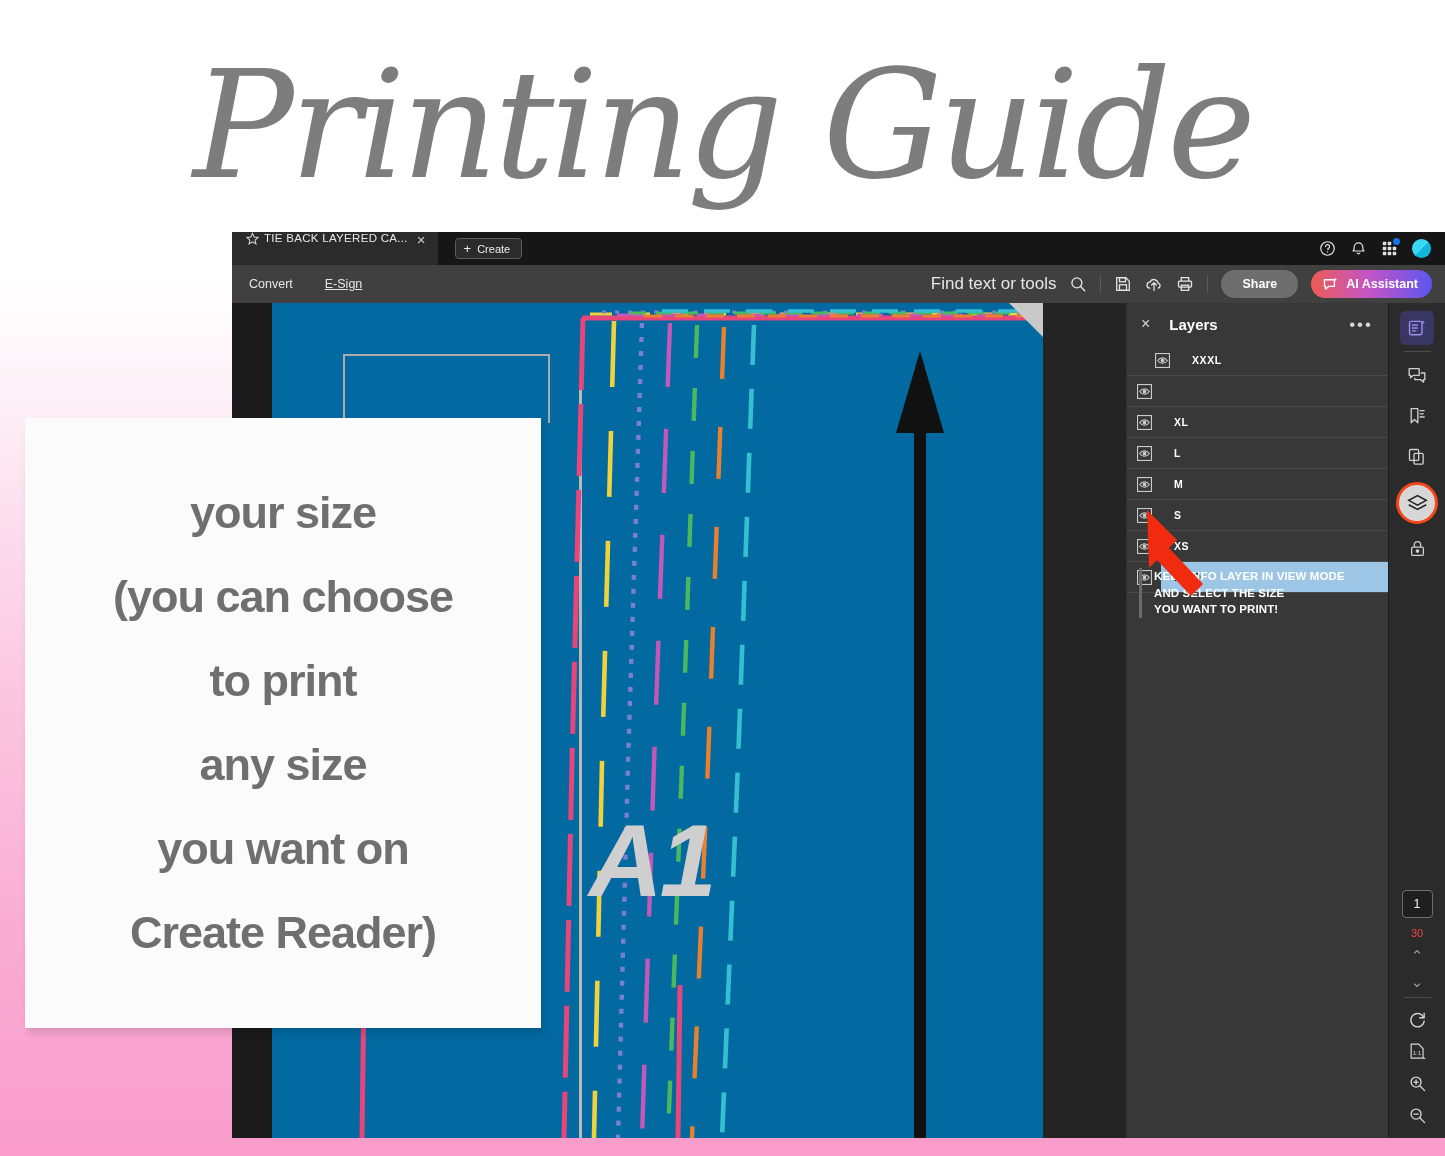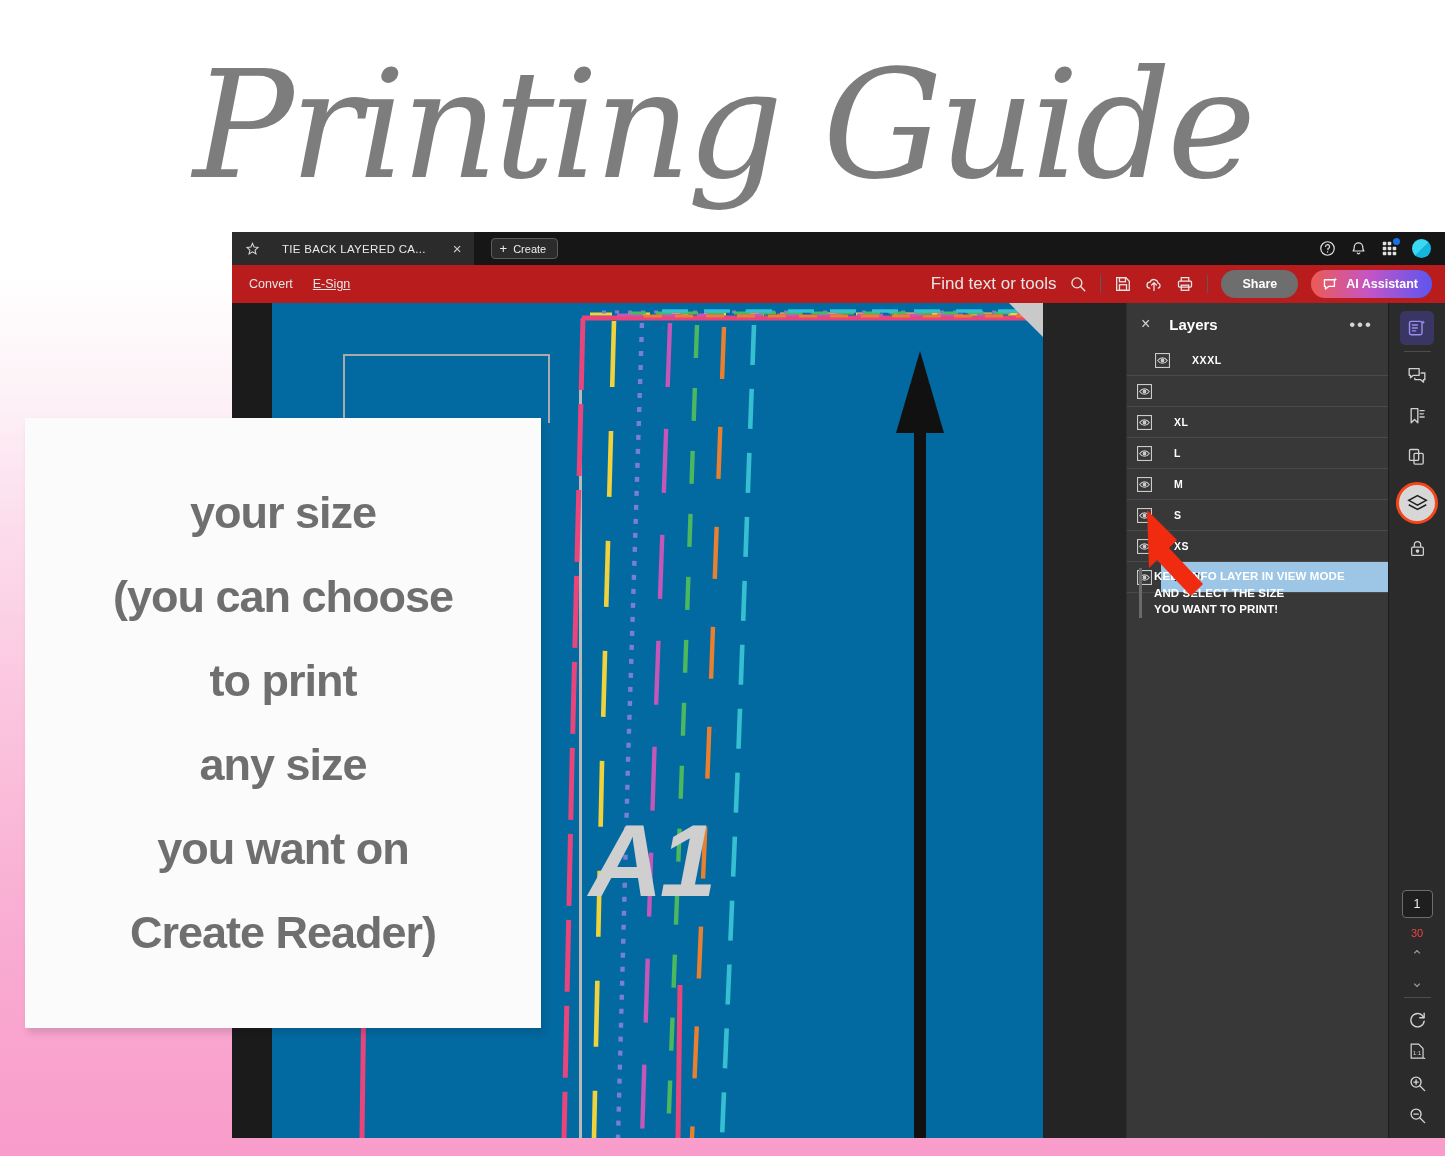--- a/index.html
+++ b/index.html
@@ -38,21 +38,21 @@
     overflow: hidden;
   }
 
   
   #tab-bar {
     position: absolute; left: 0; top: 0; width: 100%; height: 33px;
     background: #161616;
     display: flex; align-items: center;
   }
   #doc-tab {
-    display: flex; align-items: center; gap: 23px;
+    display: flex; align-items: flex-start; gap: 5px;
     height: 33px; padding: 0 12px 0 14px;
     background: #2b2b2b;
   }
   .star-ico { width: 13px; height: 13px; flex: none; }
   #tab-title {
     color: #e9e9e9; font-size: 11.5px; letter-spacing: .3px;
     white-space: nowrap;
   }
   #tab-close {
     color: #cfcfcf; font-size: 15px; line-height: 1;
@@ -79,27 +79,27 @@
   }
   #apps-wrap { position: relative; width: 17px; height: 17px; }
   #apps-dot {
     position: absolute; right: -2px; top: -2px;
     width: 7px; height: 7px; border-radius: 50%; background: #1473e6;
   }
 
   
   #menu-bar {
     position: absolute; left: 0; top: 33px; width: 100%; height: 38px;
-    background: #b91c1c; display: flex; align-items: center;
+    background: #404040; display: flex; align-items: center;
   }
   .menu-item {
     color: #e6e6e6; font-size: 12.5px; cursor: pointer;
   }
   #menu-convert { margin-left: 17px; }
-  #menu-esign { margin-left: 20px; text-decoration: underline; }
+  #menu-esign { margin-left: 32px; text-decoration: underline; }
   #menu-right {
     margin-left: auto; display: flex; align-items: center;
     gap: 13px; padding-right: 13px;
   }
   #find-label { color: #e6e6e6; font-size: 17px; }
   .sep { width: 1px; height: 18px; background: #5a5a5a; }
   .tool-ico { width: 18px; height: 18px; cursor: pointer; }
   #share-btn {
     height: 28px; padding: 0 21px; border-radius: 14px;
     background: #6e6e6e; color: #fff; font-size: 12.5px; font-weight: bold;

